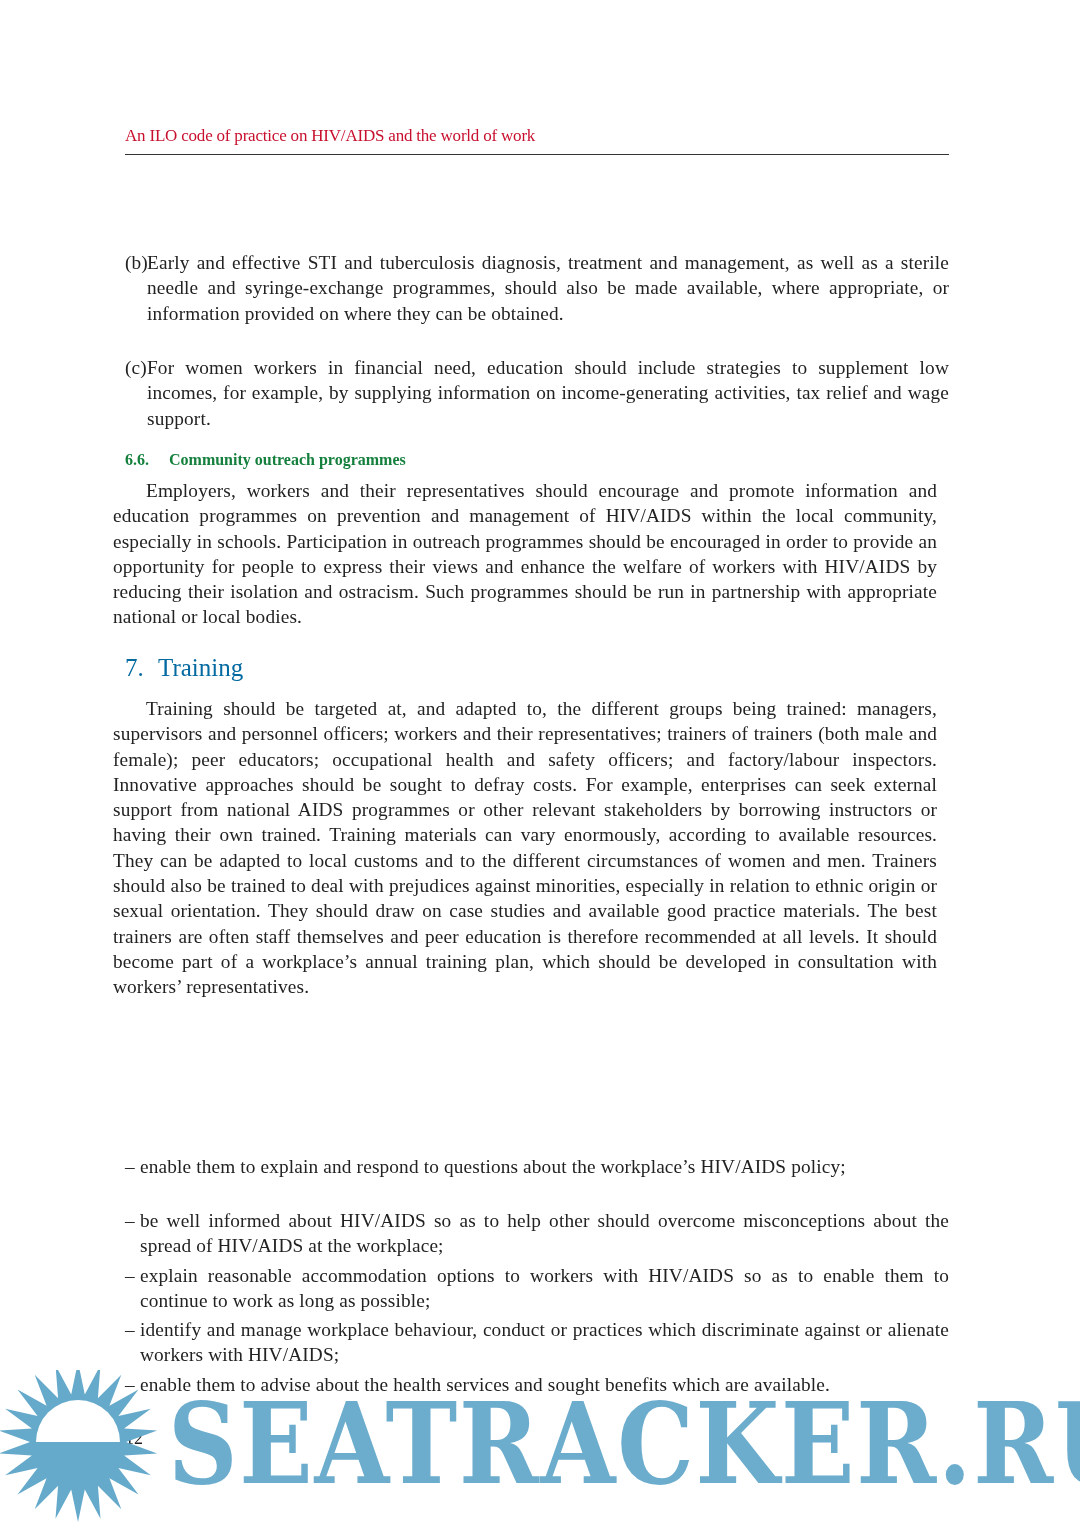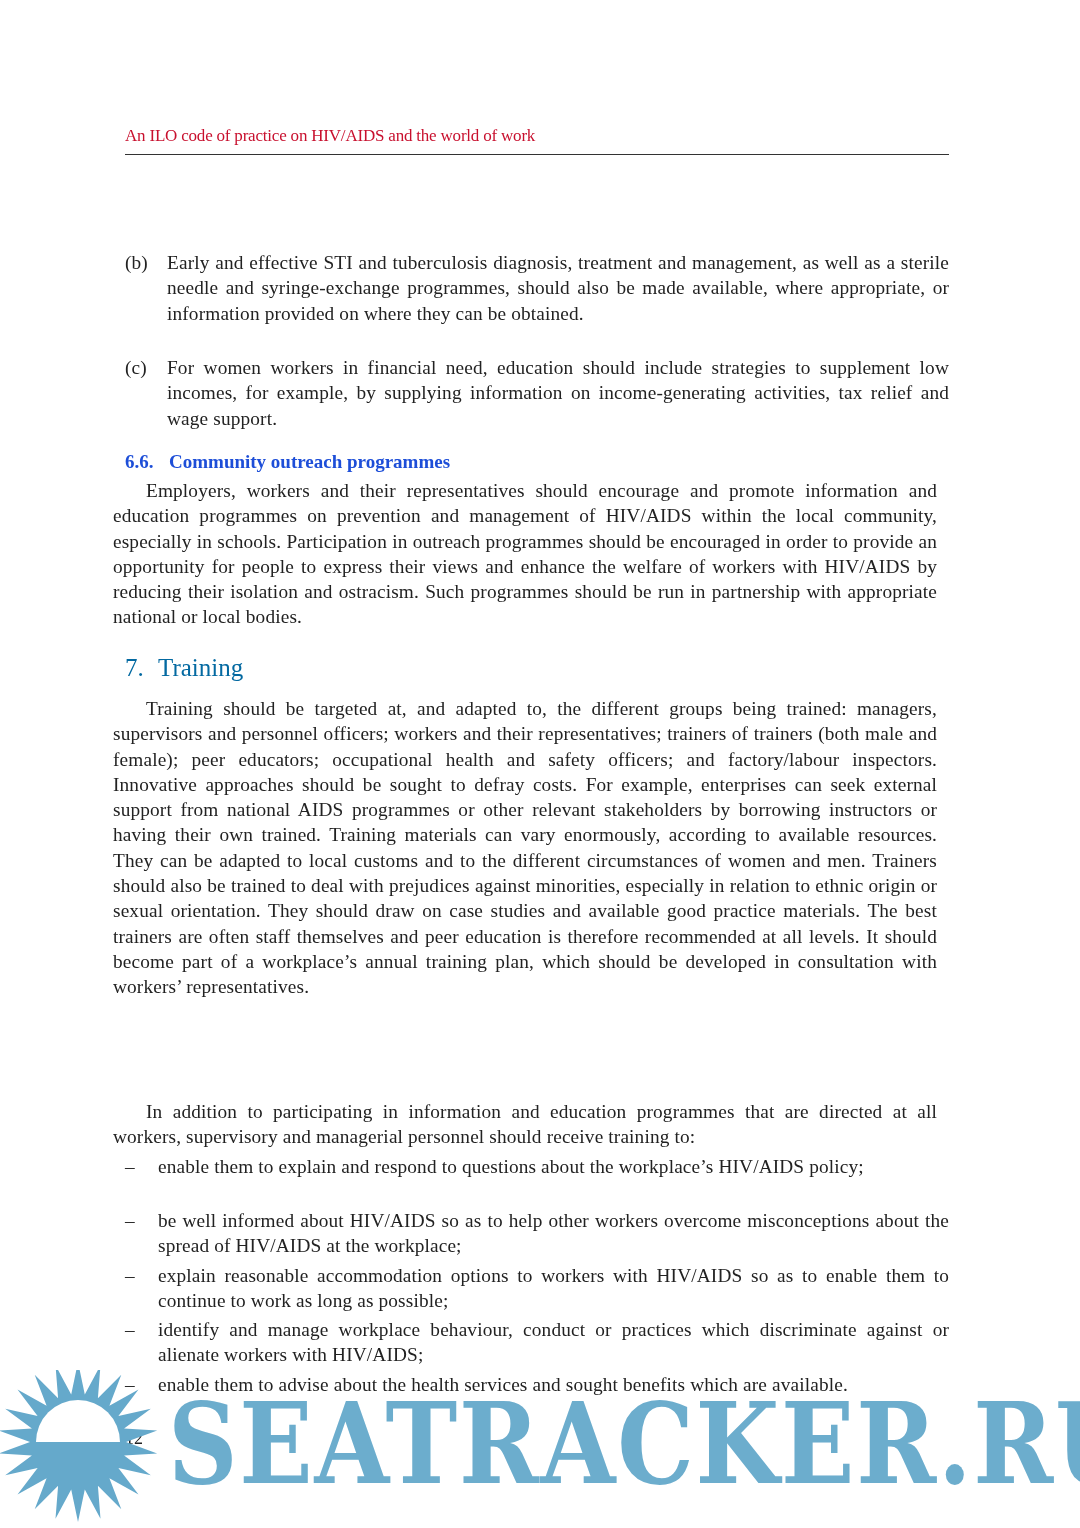--- a/index.html
+++ b/index.html
@@ -14,40 +14,40 @@
   .head-rule { position: absolute; left: 125px; top: 154px; width: 824px; height: 1px; background: #333; }
 
   .body-text {
     font-family: "Liberation Serif", "DejaVu Serif", serif;
     font-size: 19.3px; line-height: 25.3px; color: #222;
     text-align: justify; letter-spacing: 0.15px;
   }
 
   .item { position: absolute; left: 125px; width: 824px; }
   .item .marker { position: absolute; left: 0; top: 0; }
-  .item .text { margin-left: 42px; }
+  .item .text { margin-left: 22px; }
 
   .para { position: absolute; left: 113px; width: 824px; text-indent: 33px; }
 
   .sub-heading {
     position: absolute; left: 125px;
     font-family: "Liberation Serif", serif; font-weight: bold;
-    font-size: 19px; color: #1d4ed8;
+    font-size: 16px; color: #15803d;
   }
   .sub-heading .num { display: inline-block; width: 44px; }
 
   .section-heading {
     position: absolute; left: 125px; top: 654px;
     font-family: "Liberation Serif", serif; font-size: 25px; color: #0369a1;
   }
   .section-heading .num { display: inline-block; width: 33px; }
 
   .bullet { position: absolute; left: 125px; width: 824px; }
   .bullet .dash { position: absolute; left: 0; top: 0; }
-  .bullet .text { margin-left: 33px; }
+  .bullet .text { margin-left: 15px; }
 
   .page-number {
     position: absolute; left: 125px; top: 1428px;
     font-family: "Liberation Serif", serif; font-size: 18px; color: #222;
   }
 
   .watermark { position: absolute; left: 0; top: 1370px; width: 1080px; height: 158px; pointer-events: none; }
   .wm-text {
     position: absolute; left: 168px; top: 1388px;
     font-family: "DejaVu Serif", serif; font-weight: bold; font-size: 112px;
@@ -77,29 +77,28 @@
   <div class="sub-heading" style="top:451px;">
     <span class="num">6.6.</span><span>Community outreach programmes</span>
   </div>
   <div class="para body-text" style="top:478px;">Employers, workers and their representatives should encourage and promote information and education programmes on prevention and management of HIV/AIDS within the local community, especially in schools. Participation in outreach programmes should be encouraged in order to provide an opportunity for people to express their views and enhance the welfare of workers with HIV/AIDS by reducing their isolation and ostracism. Such programmes should be run in partnership with appropriate national or local bodies.</div>
 
   <div class="section-heading">
     <span class="num">7.</span><span>Training</span>
   </div>
   <div class="para body-text" style="top:696px;">Training should be targeted at, and adapted to, the different groups being trained: managers, supervisors and personnel officers; workers and their representatives; trainers of trainers (both male and female); peer educators; occupational health and safety officers; and factory/labour inspectors. Innovative approaches should be sought to defray costs. For example, enterprises can seek external support from national AIDS programmes or other relevant stakeholders by borrowing instructors or having their own trained. Training materials can vary enormously, according to available resources. They can be adapted to local customs and to the different circumstances of women and men. Trainers should also be trained to deal with prejudices against minorities, especially in relation to ethnic origin or sexual orientation. They should draw on case studies and available good practice materials. The best trainers are often staff themselves and peer education is therefore recommended at all levels. It should become part of a workplace’s annual training plan, which should be developed in consultation with workers’ representatives.</div>
 
-  <div class="para body-text" style="top:1099px;">In addition to participating in information and education programmes that are directed at all workers, supervisory and managerial personnel should receive training to:</div>
 
   <div class="bullet body-text" style="top:1154px;">
     <span class="dash">–</span>
     <div class="text">enable them to explain and respond to questions about the workplace’s HIV/AIDS policy;</div>
   </div>
   <div class="bullet body-text" style="top:1208px;">
     <span class="dash">–</span>
-    <div class="text">be well informed about HIV/AIDS so as to help other workers overcome misconceptions about the spread of HIV/AIDS at the workplace;</div>
+    <div class="text">be well informed about HIV/AIDS so as to help other should overcome misconceptions about the spread of HIV/AIDS at the workplace;</div>
   </div>
   <div class="bullet body-text" style="top:1263px;">
     <span class="dash">–</span>
     <div class="text">explain reasonable accommodation options to workers with HIV/AIDS so as to enable them to continue to work as long as possible;</div>
   </div>
   <div class="bullet body-text" style="top:1317px;">
     <span class="dash">–</span>
     <div class="text">identify and manage workplace behaviour, conduct or practices which discriminate against or alienate workers with HIV/AIDS;</div>
   </div>
   <div class="bullet body-text" style="top:1372px;">

